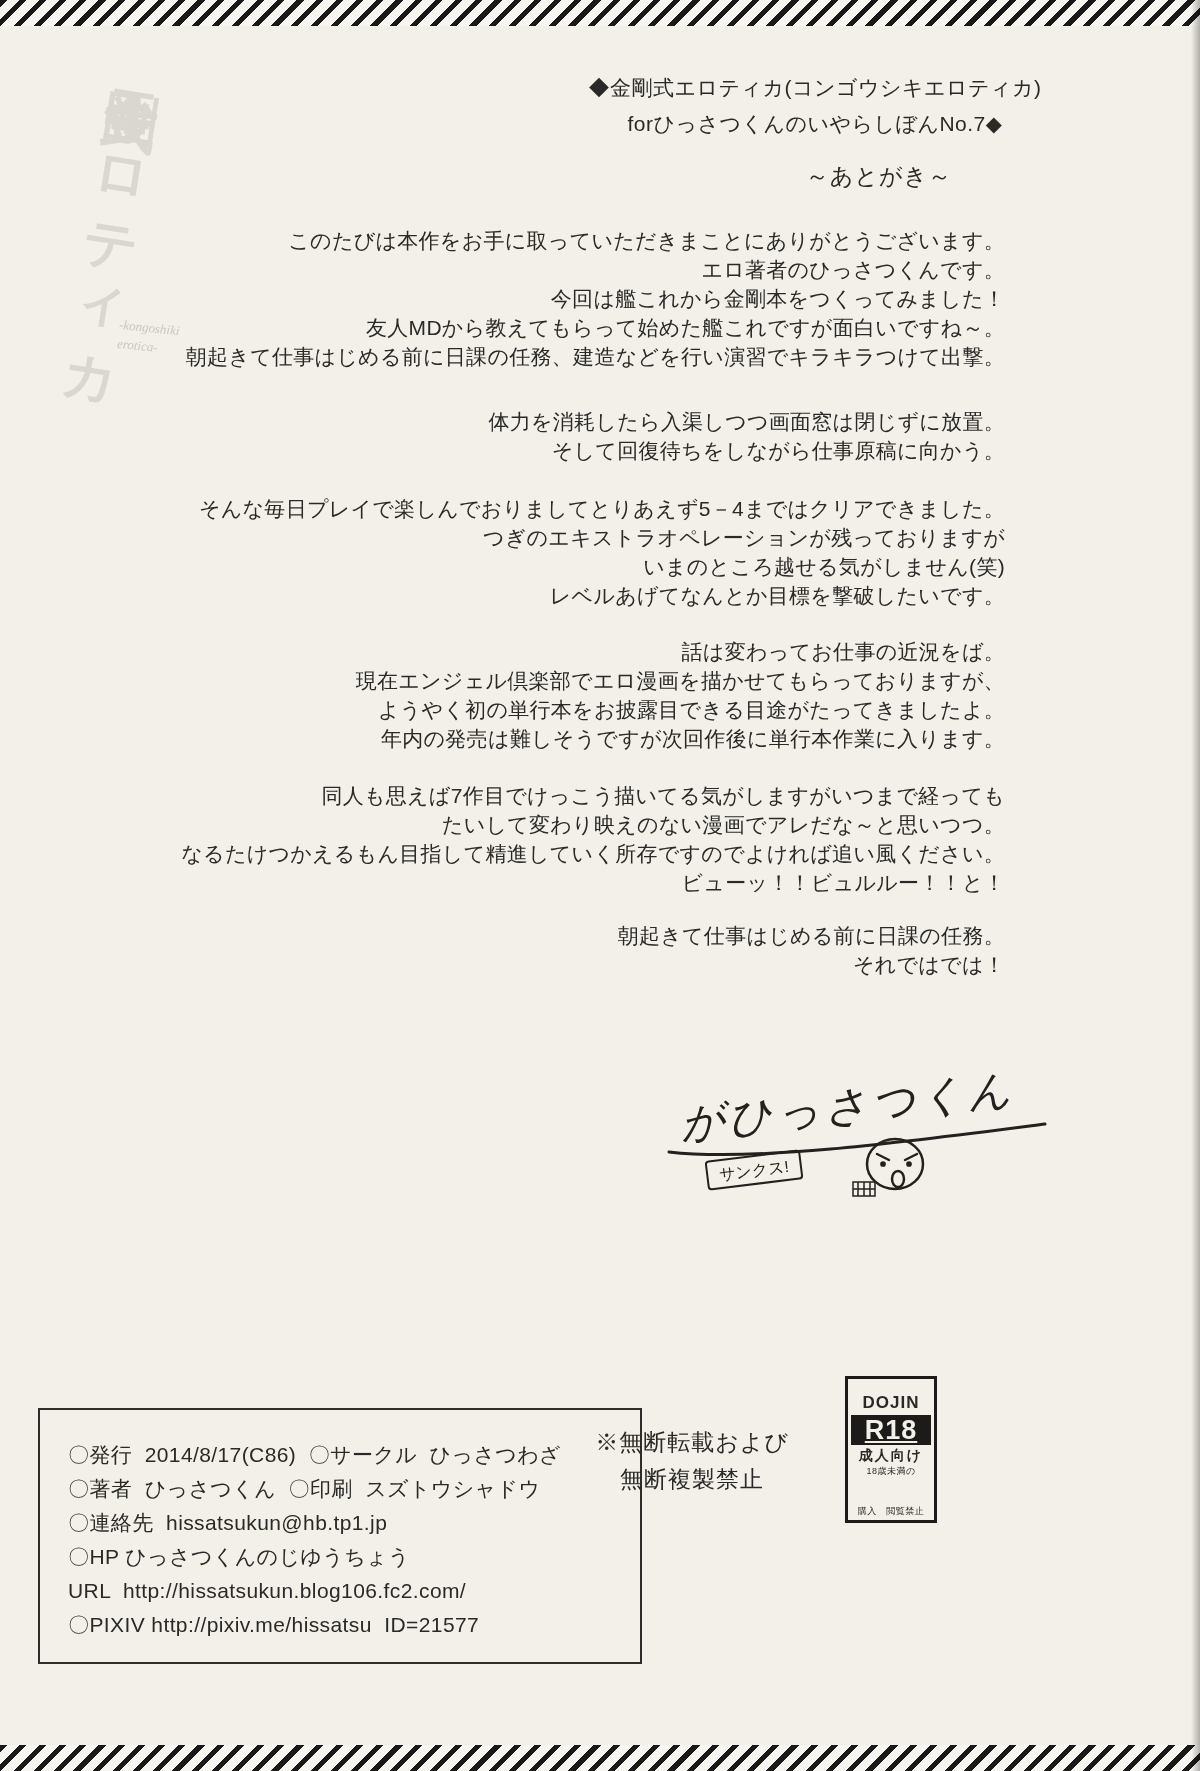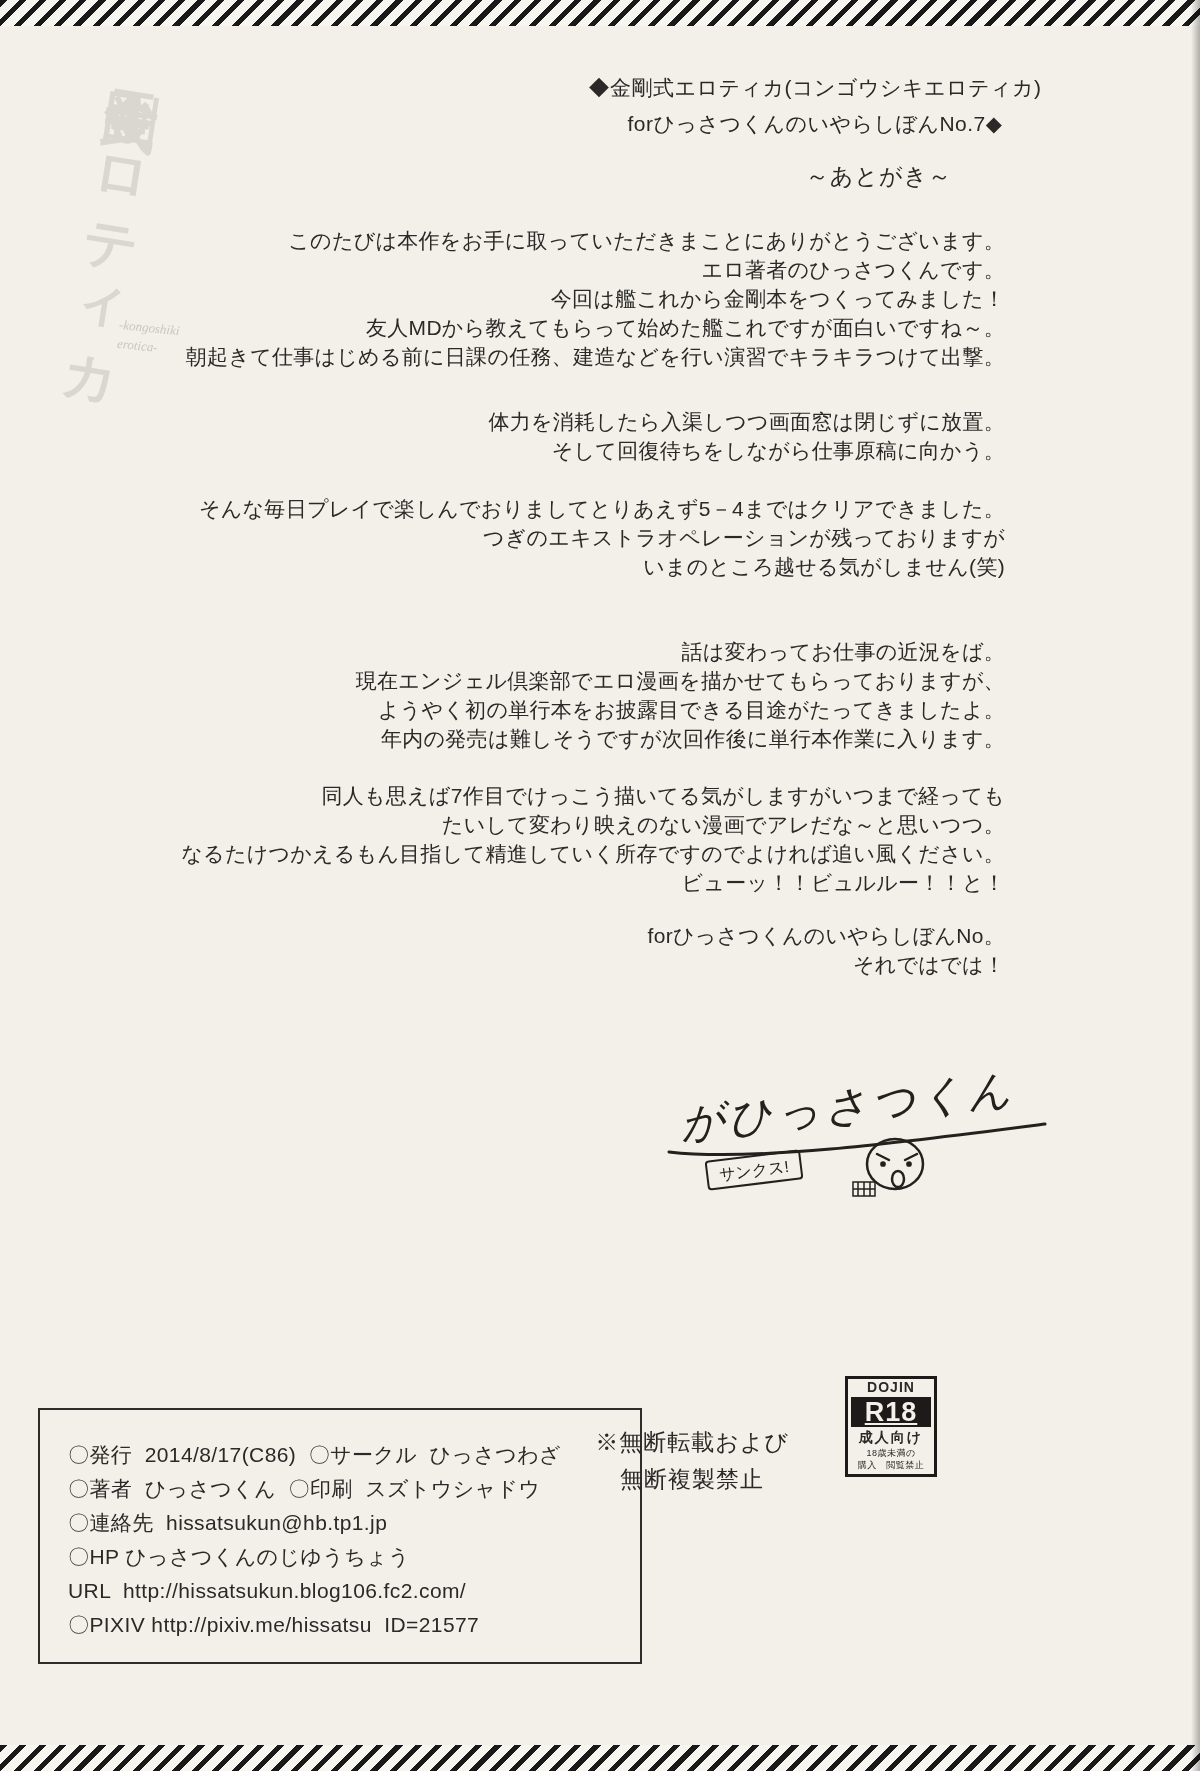--- a/index.html
+++ b/index.html
@@ -72,25 +72,25 @@
   .notice {
     position:absolute; left:582px; top:1424px; width:220px;
     text-align:center; font-size:23px; line-height:37px; letter-spacing:1px;
   }
   
   .stamp {
     position:absolute; left:845px; top:1376px; width:92px;
     border:3px solid #1c1b1a; box-sizing:border-box;
     background:#f2f0e9; text-align:center;
   }
-  .stamp .row-top   { font-size:14px; font-weight:bold; letter-spacing:1px; padding-top:0; }
+  .stamp .row-top   { font-size:17px; font-weight:bold; letter-spacing:1px; padding-top:14px; }
   .stamp .row-r18   { font-size:27px; font-weight:bold; background:#1c1b1a; color:#f2f0e9; line-height:30px; margin:2px 3px; letter-spacing:1px;text-decoration:underline; }
   .stamp .row-aud   { font-size:14px; font-weight:bold; letter-spacing:2px; }
   .stamp .row-small { font-size:9px; line-height:12px; letter-spacing:0.5px; }
-  .stamp .row-small.last { padding-bottom:3px; }
+  .stamp .row-small.last { padding-bottom:3px;margin-top:28px; }
 </style>
 </head>
 <body>
 
 <div class="page">
 
   <div class="stripe top"></div>
   <div class="stripe bottom"></div>
   <div class="edge-shadow"></div>
 
@@ -117,38 +117,39 @@
 
   <div class="para p2">
     <div class="line">体力を消耗したら入渠しつつ画面窓は閉じずに放置。</div>
     <div class="line">そして回復待ちをしながら仕事原稿に向かう。</div>
   </div>
 
   <div class="para p3">
     <div class="line">そんな毎日プレイで楽しんでおりましてとりあえず5－4まではクリアできました。</div>
     <div class="line">つぎのエキストラオペレーションが残っておりますが</div>
     <div class="line">いまのところ越せる気がしません(笑)</div>
+    <div class="line">レベルあげてなんとか目標を撃破したいです。</div>
   </div>
 
   <div class="para p4">
     <div class="line">話は変わってお仕事の近況をば。</div>
     <div class="line">現在エンジェル倶楽部でエロ漫画を描かせてもらっておりますが、</div>
     <div class="line">ようやく初の単行本をお披露目できる目途がたってきましたよ。</div>
     <div class="line">年内の発売は難しそうですが次回作後に単行本作業に入ります。</div>
   </div>
 
   <div class="para p5">
     <div class="line">同人も思えば7作目でけっこう描いてる気がしますがいつまで経っても</div>
     <div class="line">たいして変わり映えのない漫画でアレだな～と思いつつ。</div>
     <div class="line">なるたけつかえるもん目指して精進していく所存ですのでよければ追い風ください。</div>
     <div class="line">ビューッ！！ビュルルー！！と！</div>
   </div>
 
   <div class="para p6">
-    <div class="line">forひっさつくんのいやらしぼんNo。</div>
+    <div class="line">朝起きて仕事はじめる前に日課の任務。</div>
     <div class="line">それではでは！</div>
   </div>
 
   <svg class="signature" viewBox="0 0 400 170">
     <path d="M14 122 C 100 132, 250 112, 390 94" stroke="#23211e" stroke-width="3" fill="none" stroke-linecap="round"></path>
     <text class="sig-name" x="26" y="90" transform="rotate(-6 200 90)">がひっさつくん</text>
     <g>
       <rect x="52" y="126" width="94" height="28" rx="3" fill="none" stroke="#23211e" stroke-width="2" transform="rotate(-7 99 140)"></rect>
       <text class="sig-thanks" x="64" y="146" transform="rotate(-7 99 140)">サンクス!</text>
     </g>

